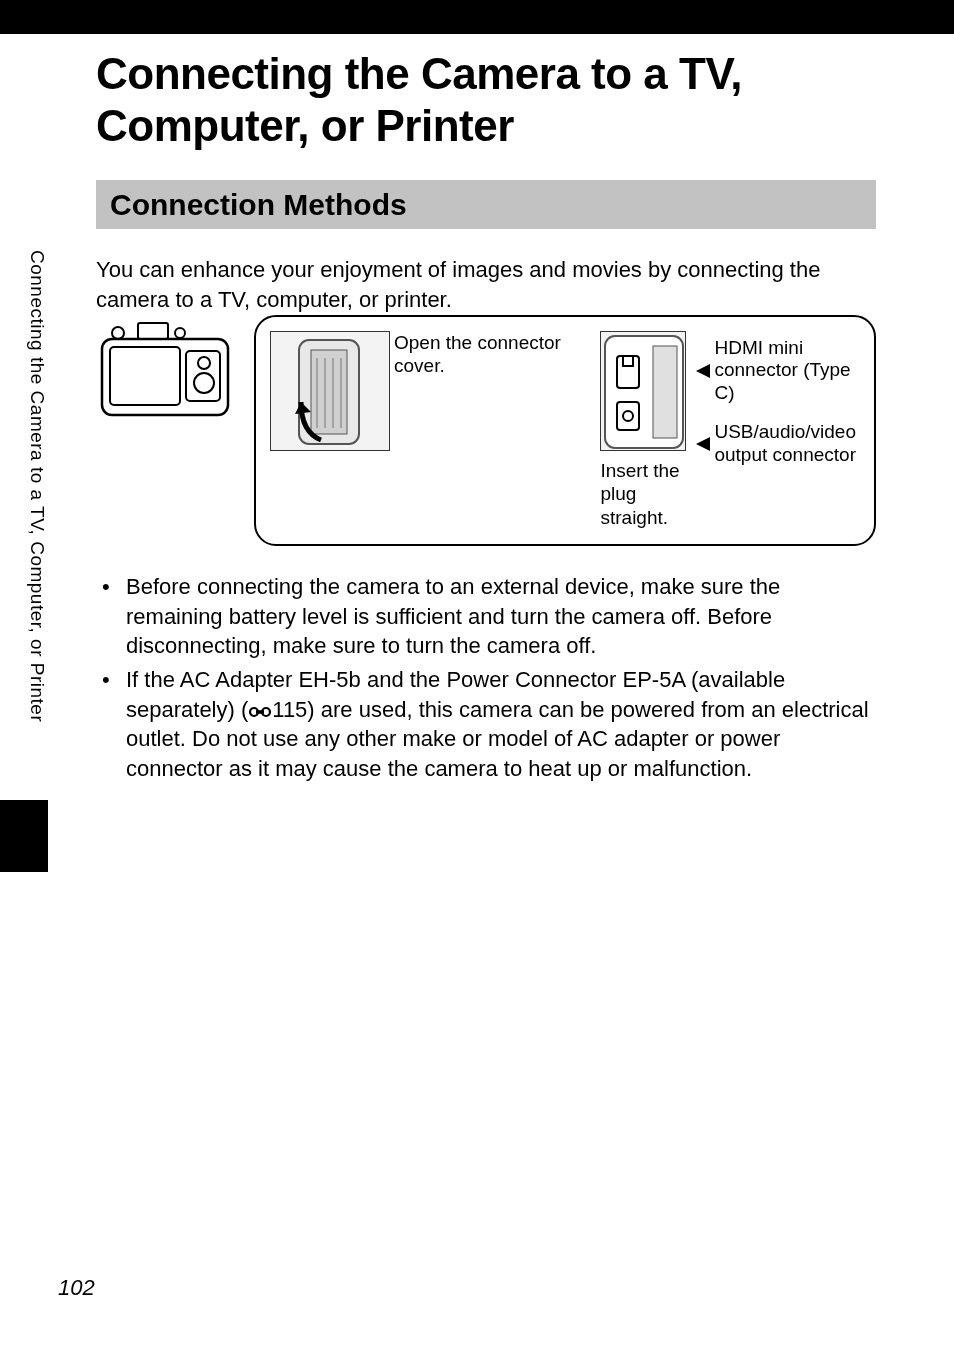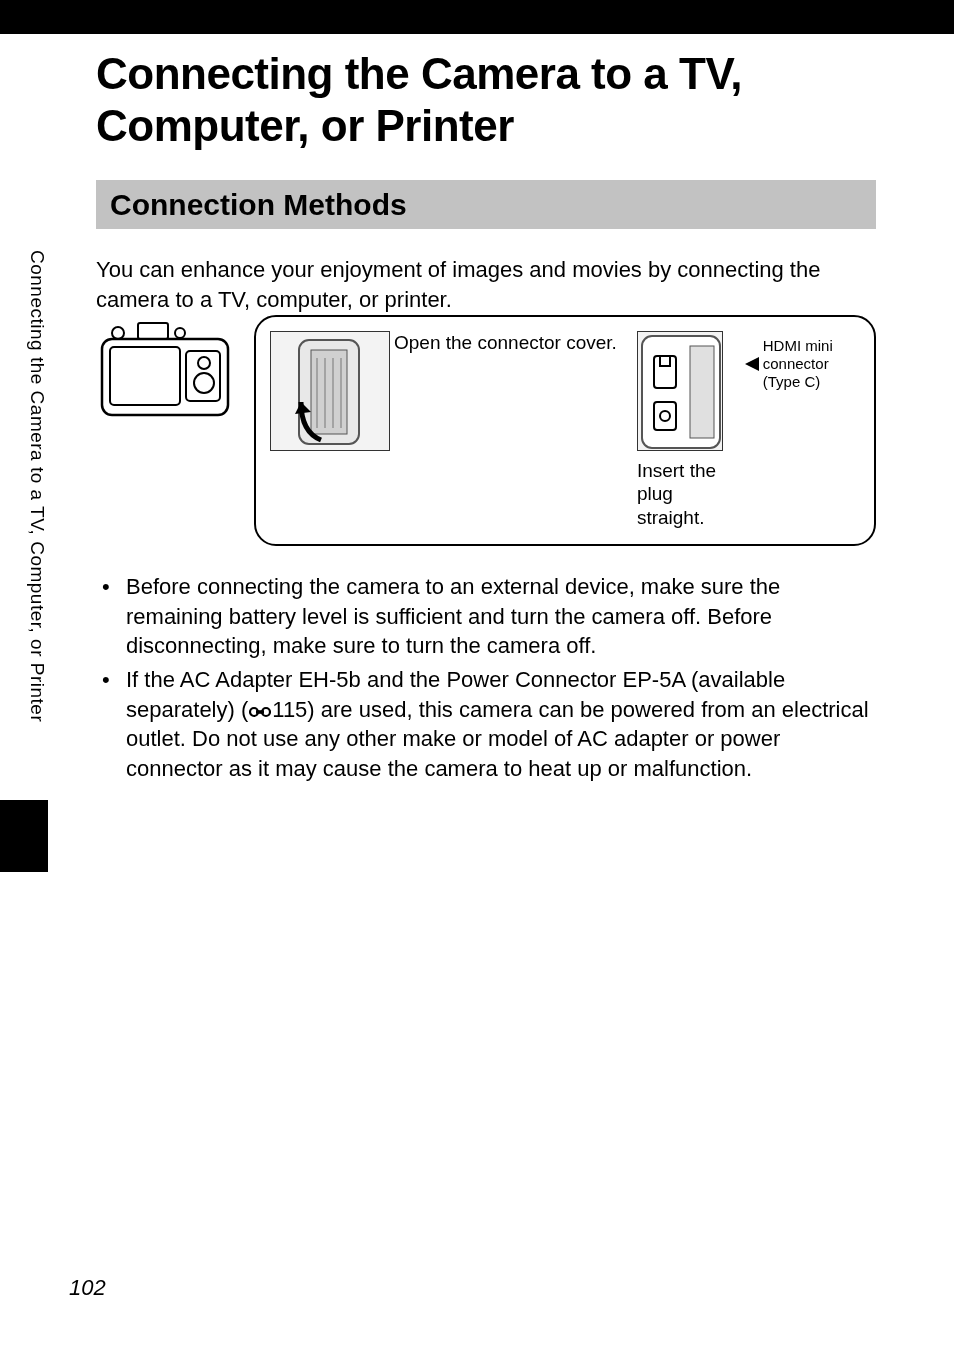--- a/index.html
+++ b/index.html
@@ -61,37 +61,37 @@
     padding: 14px 18px 14px 14px;
     display: flex;
     gap: 20px;
     align-items: flex-start;
   }
   .panel-step { display: flex; flex-direction: row; gap: 4px; }
   .panel-step .illus-box { width: 120px; height: 120px; border: 1px solid #333; background: #f3f3f3; position: relative; }
   .panel-caption { font-size: 19px; line-height: 1.25; }
   .step2 { flex-direction: row; align-items: flex-start; gap: 10px; flex: 1; }
   .step2-left { display: flex; flex-direction: column; gap: 8px; }
-  .conn-labels { display: flex; flex-direction: column; gap: 16px; font-size: 15px; line-height: 1.2; margin-top: 6px; }
+  .conn-labels { display: flex; flex-direction: column; gap: 16px; font-size: 19px; line-height: 1.2; margin-top: 6px; }
   .conn-labels .row { display: flex; align-items: center; gap: 4px; }
   .arrow-left {
     width: 0; height: 0; border-top: 7px solid transparent; border-bottom: 7px solid transparent;
     border-right: 14px solid #000; flex: 0 0 auto;
   }
 
   
   ul.bullets { list-style: none; padding-left: 30px; }
   ul.bullets > li { position: relative; font-size: 22px; line-height: 1.35; margin-bottom: 4px; }
   ul.bullets > li::before {
     content: "•"; position: absolute; left: -24px; top: 0; font-size: 22px;
   }
   .ref-icon { display: inline-block; vertical-align: -2px; margin: 0 1px; }
 
   
-  .pagenum { position: absolute; left: 69px; bottom: 44px; font-size: 22px; font-style: italic; }
+  .pagenum { position: absolute; left: 58px; bottom: 44px; font-size: 22px; font-style: italic; }
 
   
   svg { display: block; }
 </style>
 </head>
 <body>
 
 <div class="page">
   <div class="topbar"></div>
 
@@ -157,20 +157,24 @@
               </svg>
             </div>
             <div class="panel-caption">Insert the plug straight.</div>
           </div>
 
           <div class="conn-labels">
             <div class="row">
               <span class="arrow-left"></span>
               <span>HDMI mini connector (Type C)</span>
             </div>
+            <div class="row">
+              <span class="arrow-left"></span>
+              <span>USB/audio/video output connector</span>
+            </div>
           </div>
         </div>
 
       </div>
     </div>
 
     <ul class="bullets">
       <li>Before connecting the camera to an external device, make sure the remaining battery level is sufficient and turn the camera off. Before disconnecting, make sure to turn the camera off.</li>
       <li>
         <span>If the AC Adapter EH-5b and the Power Connector EP-5A (available separately) (</span><span class="ref-icon"><svg width="22" height="14" viewBox="0 0 22 14">

